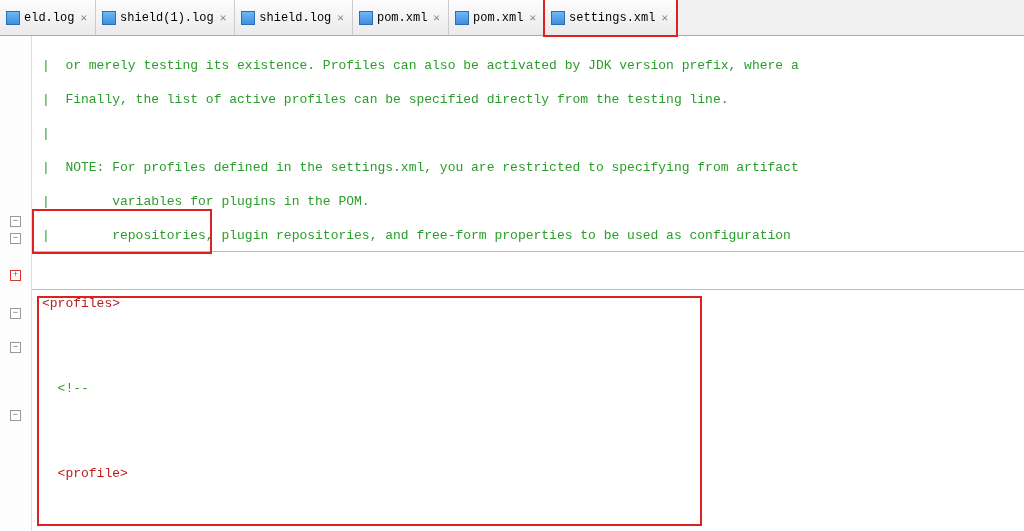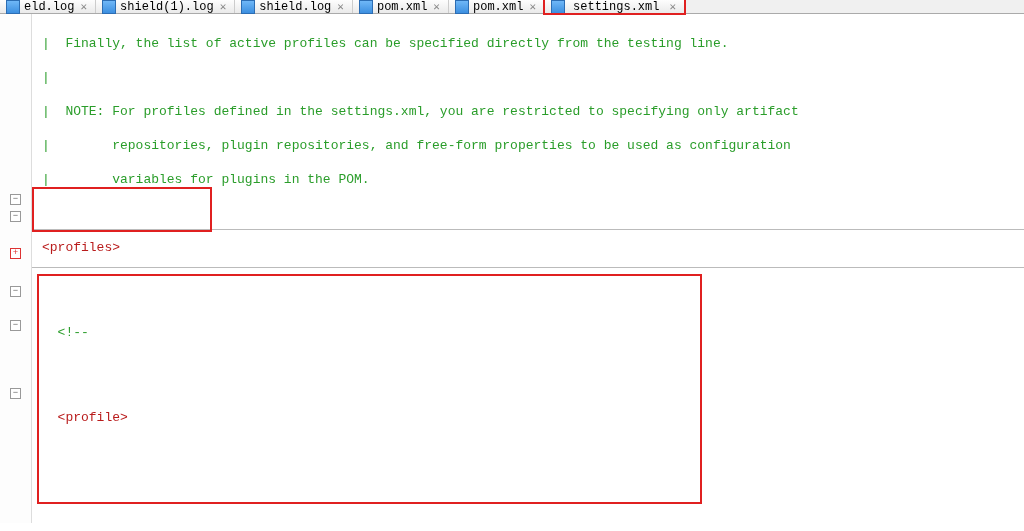--- a/index.html
+++ b/index.html
@@ -6,39 +6,38 @@
     body {
       font-family: "Courier New", monospace;
       font-size: 13px;
       background: #fff;
       width: 1024px;
       height: 531px;
       overflow: hidden;
     }
     .tabbar {
       display: flex;
-      height: 14px;
+      height: 36px;
       background: #f0f0f0;
       border-bottom: 1px solid #aaa;
       align-items: stretch;
     }
     .tab {
       display: flex;
       align-items: center;
       gap: 4px;
       padding: 0 6px;
       border-right: 1px solid #ccc;
       background: linear-gradient(#fdfdfd,#eaeaea);
       cursor: pointer;
       white-space: nowrap;
       font-size: 12px;
     }
     .tab.active-framed {
       position: relative;
-      gap: 8px;
     }
     .tab .file-icon {
       width: 14px; height: 14px;
       background: linear-gradient(#6fb7f7,#3c8fe0);
       border: 1px solid #2c6db3;
       display: inline-block;
     }
     .tab .close-x {
       font-size: 11px;
       color: #888;
@@ -129,25 +128,26 @@
   <div class="gutter">
     <div class="fold" style="top:180px">−</div>
     <div class="fold" style="top:197px">−</div>
     <div class="fold" style="top:234px;border-color:#d33;color:#d33">+</div>
     <div class="fold" style="top:272px">−</div>
     <div class="fold" style="top:306px">−</div>
     <div class="fold" style="top:374px">−</div>
   </div>
 
   <div class="code">
+<span class="ln comment">|  or merely testing its existence. Profiles can also be activated by JDK version prefix, where a</span>
 <span class="ln comment">|  Finally, the list of active profiles can be specified directly from the testing line.</span>
 <span class="ln comment">|</span>
-<span class="ln comment">|  NOTE: For profiles defined in the settings.xml, you are restricted to specifying only artifact</span>
+<span class="ln comment">|  NOTE: For profiles defined in the settings.xml, you are restricted to specifying from artifact</span>
+<span class="ln comment">|        variables for plugins in the POM.</span>
 <span class="ln comment">|        repositories, plugin repositories, and free-form properties to be used as configuration</span>
-<span class="ln comment">|        variables for plugins in the POM.</span>
 <span class="ln"> </span>
 <span class="ln tagb">&lt;profiles&gt;</span>
     <div class="sep-line" style="top:215px"></div>
 <span class="ln"> </span>
 <span class="ln comment">  &lt;!--</span>
     <div class="sep-line" style="top:253px"></div>
 <span class="ln"> </span>
 <span class="ln tagb">  &lt;profile&gt;</span>
 
 

